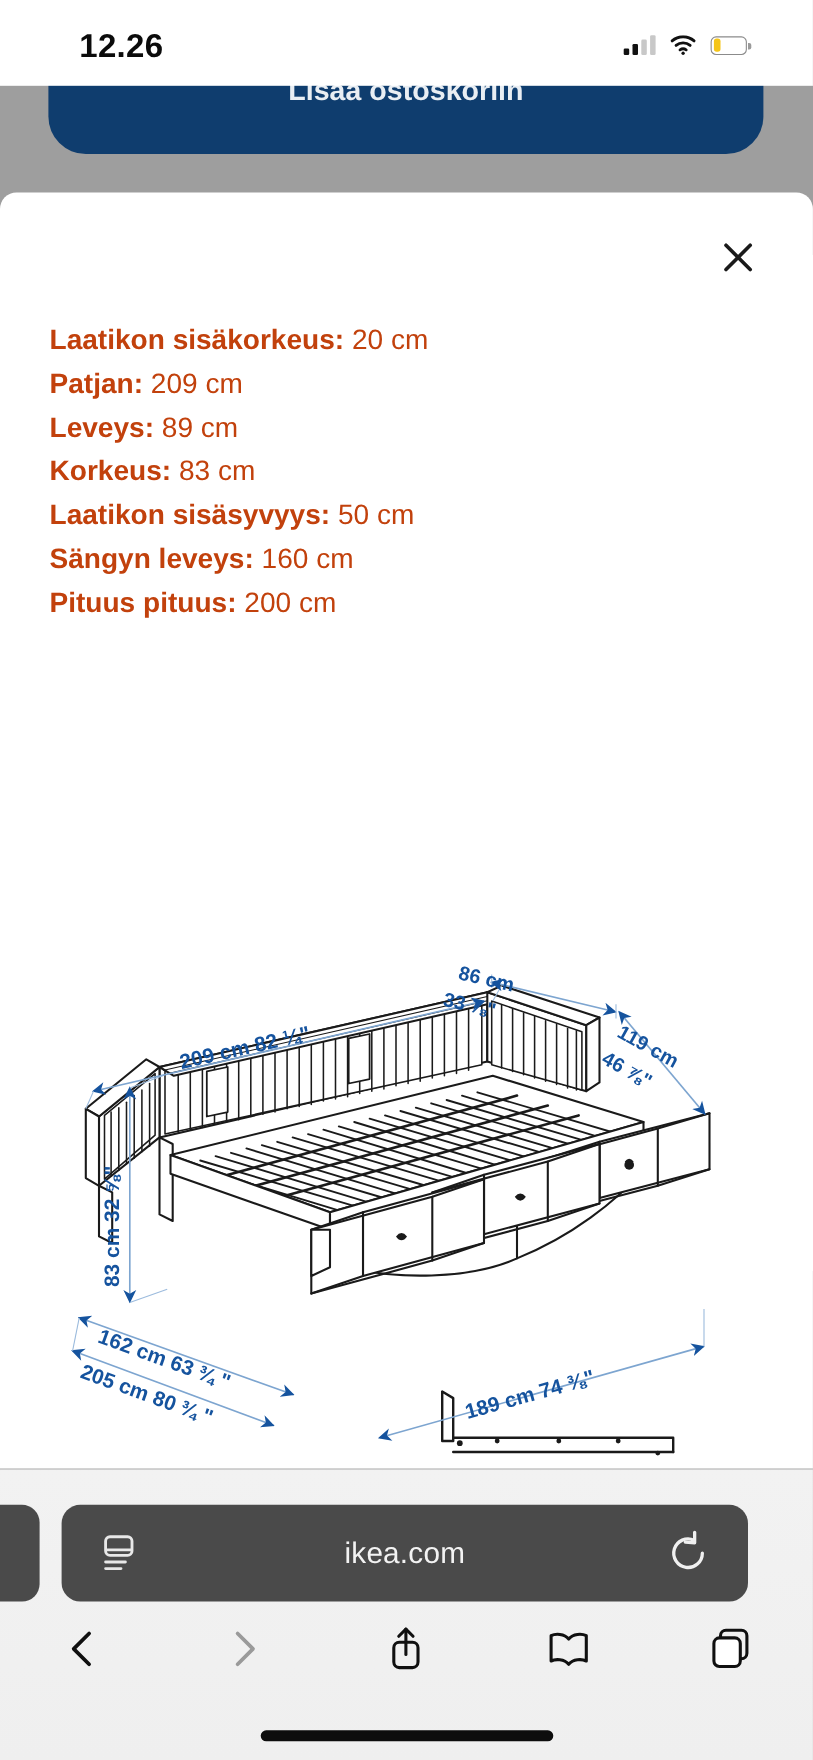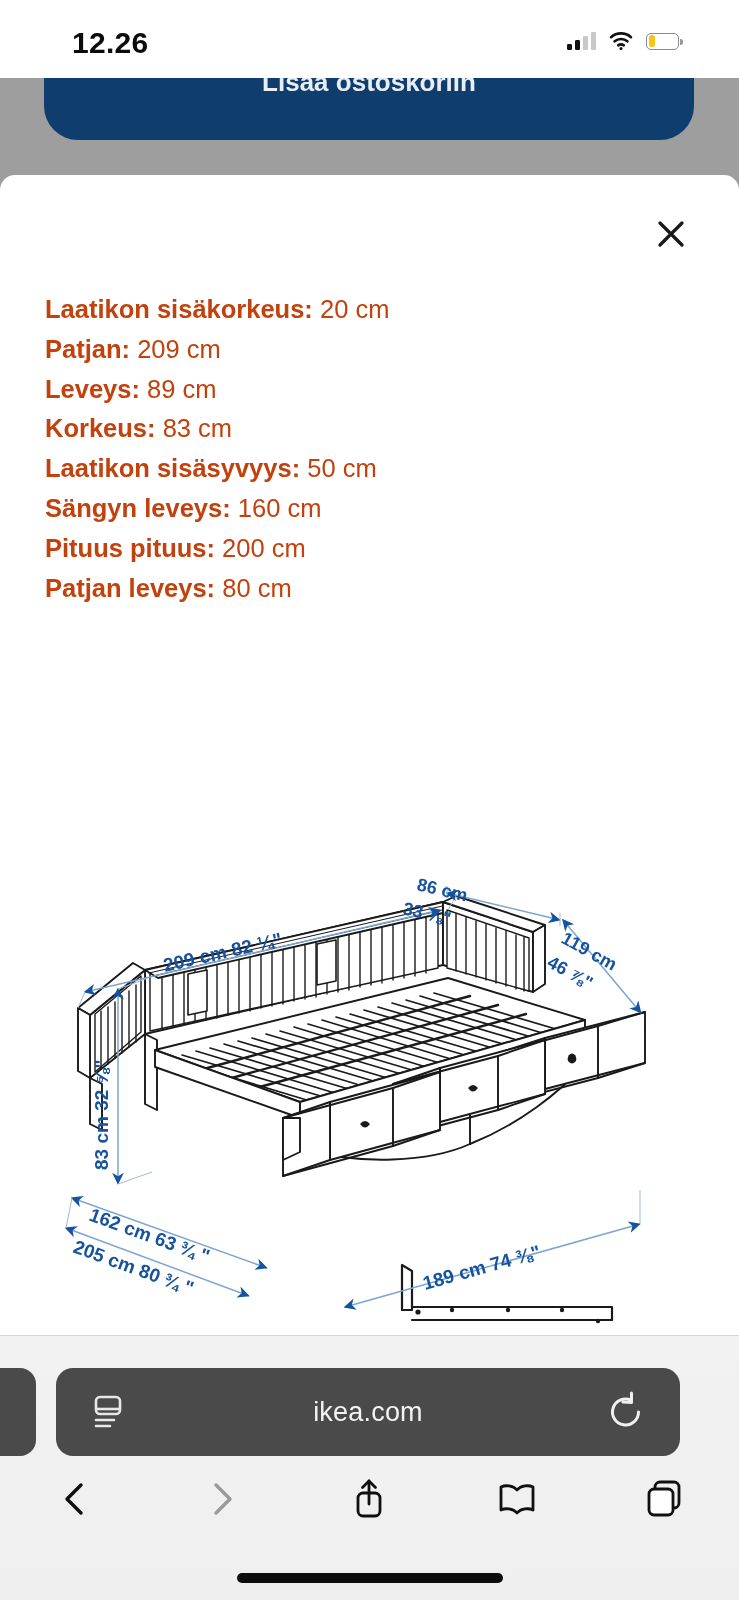--- a/index.html
+++ b/index.html
@@ -101,21 +101,20 @@
     </div>
 
     <div class="specs">
       <div class="spec-row"><span class="k">Laatikon sisäkorkeus:</span> <span class="v">20 cm</span></div>
       <div class="spec-row"><span class="k">Patjan:</span> <span class="v">209 cm</span></div>
       <div class="spec-row"><span class="k">Leveys:</span> <span class="v">89 cm</span></div>
       <div class="spec-row"><span class="k">Korkeus:</span> <span class="v">83 cm</span></div>
       <div class="spec-row"><span class="k">Laatikon sisäsyvyys:</span> <span class="v">50 cm</span></div>
       <div class="spec-row"><span class="k">Sängyn leveys:</span> <span class="v">160 cm</span></div>
       <div class="spec-row"><span class="k">Pituus pituus:</span> <span class="v">200 cm</span></div>
-      <div class="spec-row"><span class="k">Patjan leveys:</span> <span class="v">80 cm</span></div>
     </div>
 
     <div class="draw">
       <svg viewBox="0 0 739 615" xmlns="http://www.w3.org/2000/svg">
         <defs>
           <marker id="ar" markerWidth="9" markerHeight="9" refX="7.5" refY="4.5" orient="auto">
             <path d="M0,0.6 L8,4.5 L0,8.4 L2.3,4.5 Z" fill="#15539e"></path>
           </marker>
           <marker id="arS" markerWidth="9" markerHeight="9" refX="1" refY="4.5" orient="auto">
             <path d="M8,0.6 L0,4.5 L8,8.4 L5.7,4.5 Z" fill="#15539e"></path>

